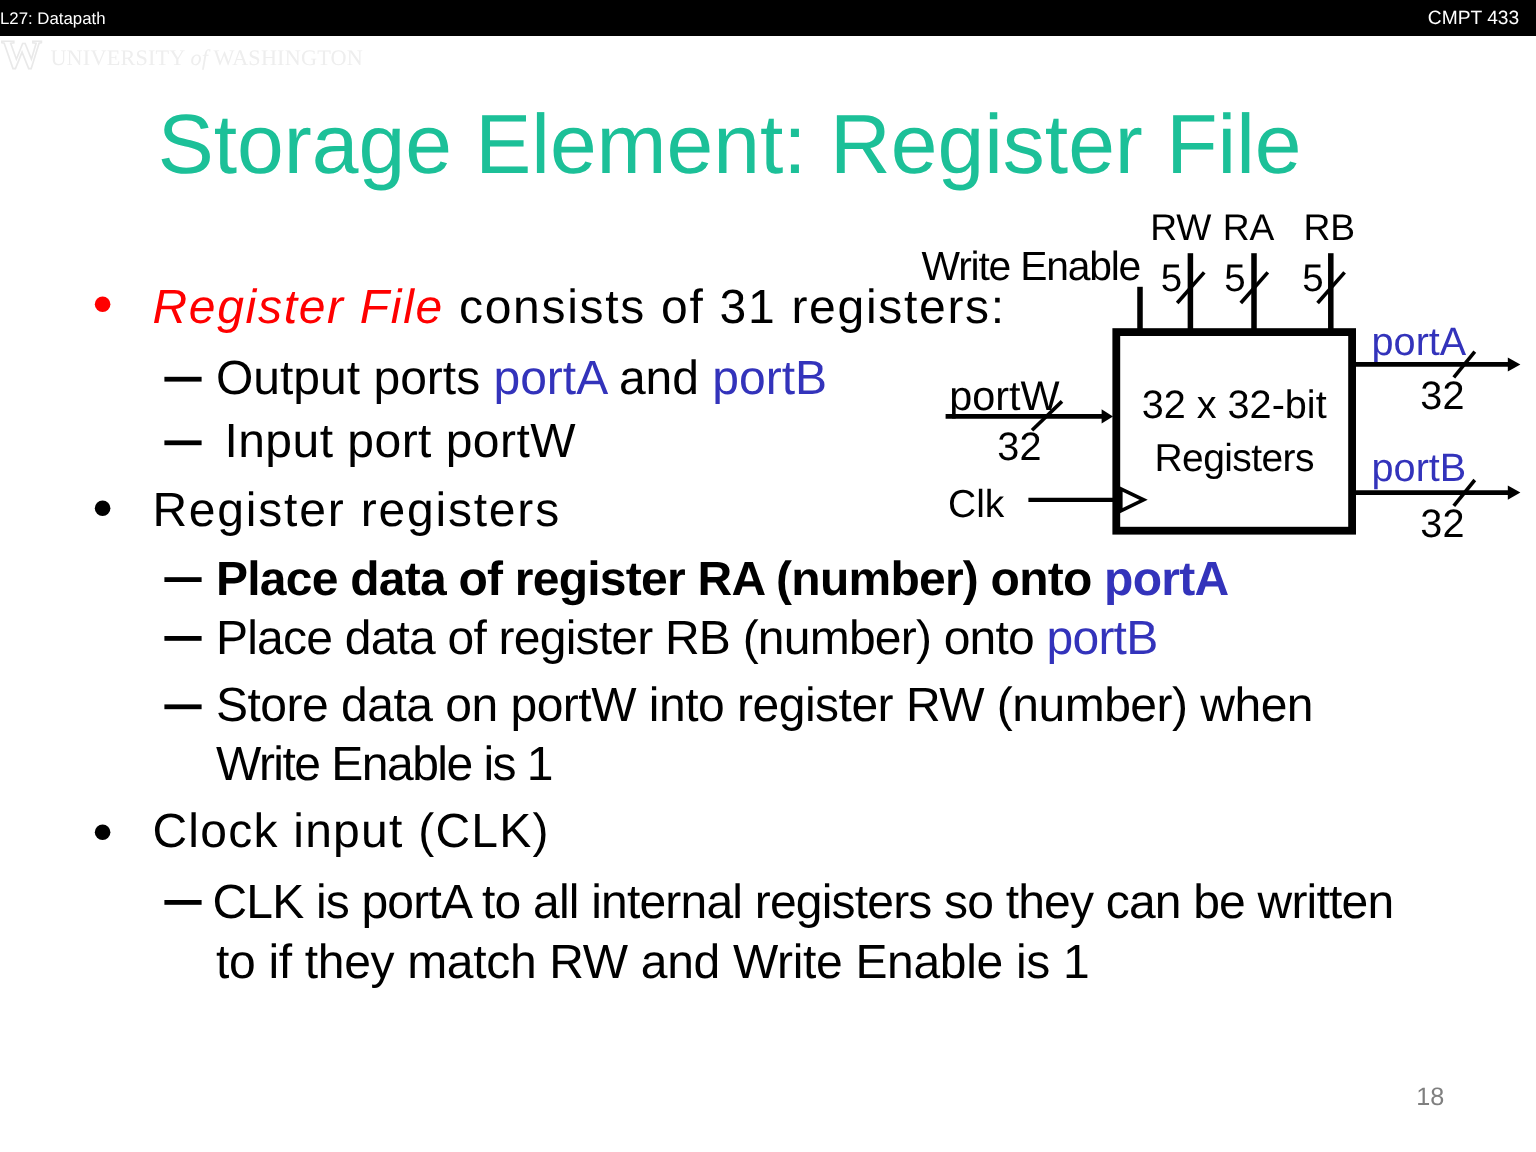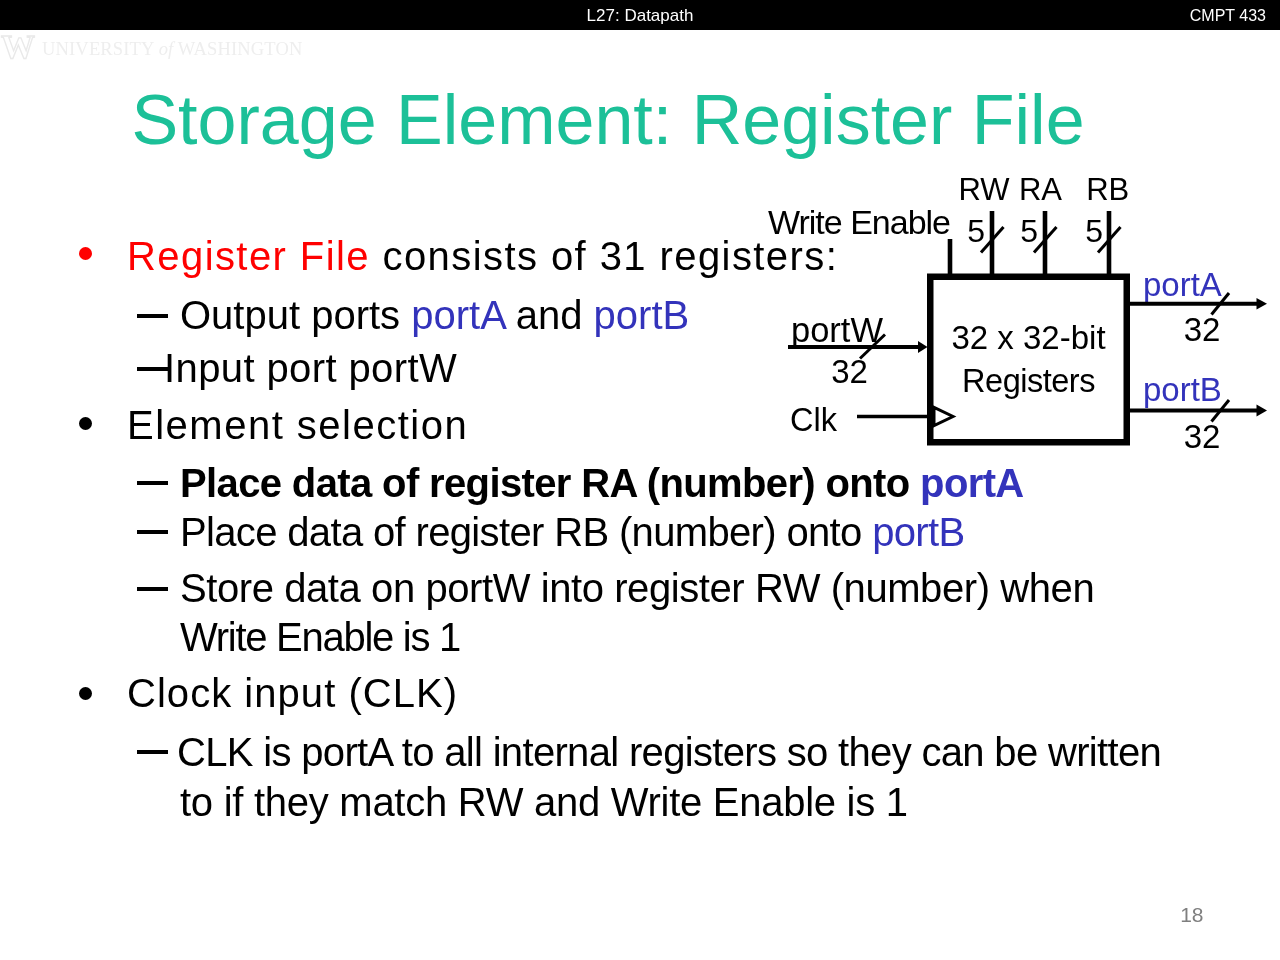--- a/index.html
+++ b/index.html
@@ -1,20 +1,20 @@
 <!DOCTYPE html>
 <html><head>
 <meta charset="utf-8">
 <style>
   html,body{margin:0;padding:0;}
   body{width:1280px;height:960px;background:#fff;overflow:hidden;position:relative;
        font-family:"Liberation Sans",sans-serif;}
   .abs{position:absolute;}
   #topbar{left:0;top:0;width:1280px;height:30px;background:#000;color:#fff;font-size:16px;}
-  #tbc{left:0;top:0;width:1280px;height:30px;line-height:31px;text-align:center;color:#fff;font-size:17px;}
+  #tbc{left:0;top:0;width:1280px;height:30px;line-height:31px;color:#fff;font-size:14px;}
   #tbr{right:14px;top:0;height:30px;line-height:31px;color:#fff;font-size:16px;}
   #uww{left:1px;top:30px;font-family:"Liberation Serif",serif;font-weight:bold;font-size:34px;
        line-height:34px;color:#fff;-webkit-text-stroke:1.3px #e9e9e9;}
   #uwt{left:42px;top:37.5px;font-family:"Liberation Serif",serif;font-size:18.5px;line-height:22px;
        letter-spacing:0.16px;color:#eeeeee;white-space:nowrap;}
   #title{left:0;top:82.1px;width:1216px;text-align:center;font-size:70px;line-height:76px;
          color:#1CC098;white-space:nowrap;}
   .ln{font-size:40px;line-height:44px;white-space:nowrap;color:#000;}
   .red{color:#FF0000;}
   .blu{color:#3333BB;}
@@ -25,30 +25,30 @@
 </head>
 <body>
 <div class="abs" id="topbar"></div>
 <div class="abs" id="tbc">L27: Datapath</div>
 <div class="abs" id="tbr">CMPT 433</div>
 <div class="abs" id="uww">W</div>
 <div class="abs" id="uwt">UNIVERSITY <i>of</i> WASHINGTON</div>
 <div class="abs" id="title">Storage Element: Register File</div>
 
 <div class="abs bull red" style="left:78.5px;top:246.7px;background:#FF0000;"></div>
-<div class="abs ln" id="t1" style="letter-spacing:1.42px;left:127px;top:233.8px;"><span class="red" style="">Register File</span> consists of 31 registers:</div>
+<div class="abs ln" id="t1" style="letter-spacing:1.42px;left:127px;top:233.8px;"><span class="red" style="font-style:italic;">Register File</span> consists of 31 registers:</div>
 
 <div class="abs dash" style="left:137px;top:313.8px;"></div>
 <div class="abs ln" id="t2" style="left:180px;top:293.1px;">Output ports <span class="blu">portA</span> and <span class="blu">portB</span></div>
 
 <div class="abs dash" style="left:137px;top:366.6px;"></div>
-<div class="abs ln" id="t3" style="letter-spacing:0.39px;left:164px;top:346.2px;">Input port portW</div>
+<div class="abs ln" id="t3" style="letter-spacing:0.39px;left:187px;top:346.2px;">Input port portW</div>
 
 <div class="abs bull" style="left:78.5px;top:417px;"></div>
-<div class="abs ln" id="t4" style="letter-spacing:1.5px;left:127px;top:403.2px;">Element selection</div>
+<div class="abs ln" id="t4" style="letter-spacing:1.5px;left:127px;top:403.2px;">Register registers</div>
 
 <div class="abs dash" style="left:137px;top:481.4px;"></div>
 <div class="abs ln" id="t5" style="letter-spacing:-0.63px;left:180px;top:461px;font-weight:bold;">Place data of register RA (number) onto <span class="blu">portA</span></div>
 
 <div class="abs dash" style="left:137px;top:530.1px;"></div>
 <div class="abs ln" id="t6" style="letter-spacing:-0.65px;left:180px;top:510.4px;">Place data of register RB (number) onto <span class="blu">portB</span></div>
 
 <div class="abs dash" style="left:137px;top:586.9px;"></div>
 <div class="abs ln" id="t7" style="letter-spacing:-0.42px;left:180px;top:566.1px;">Store data on portW into register RW (number) when</div>
 

